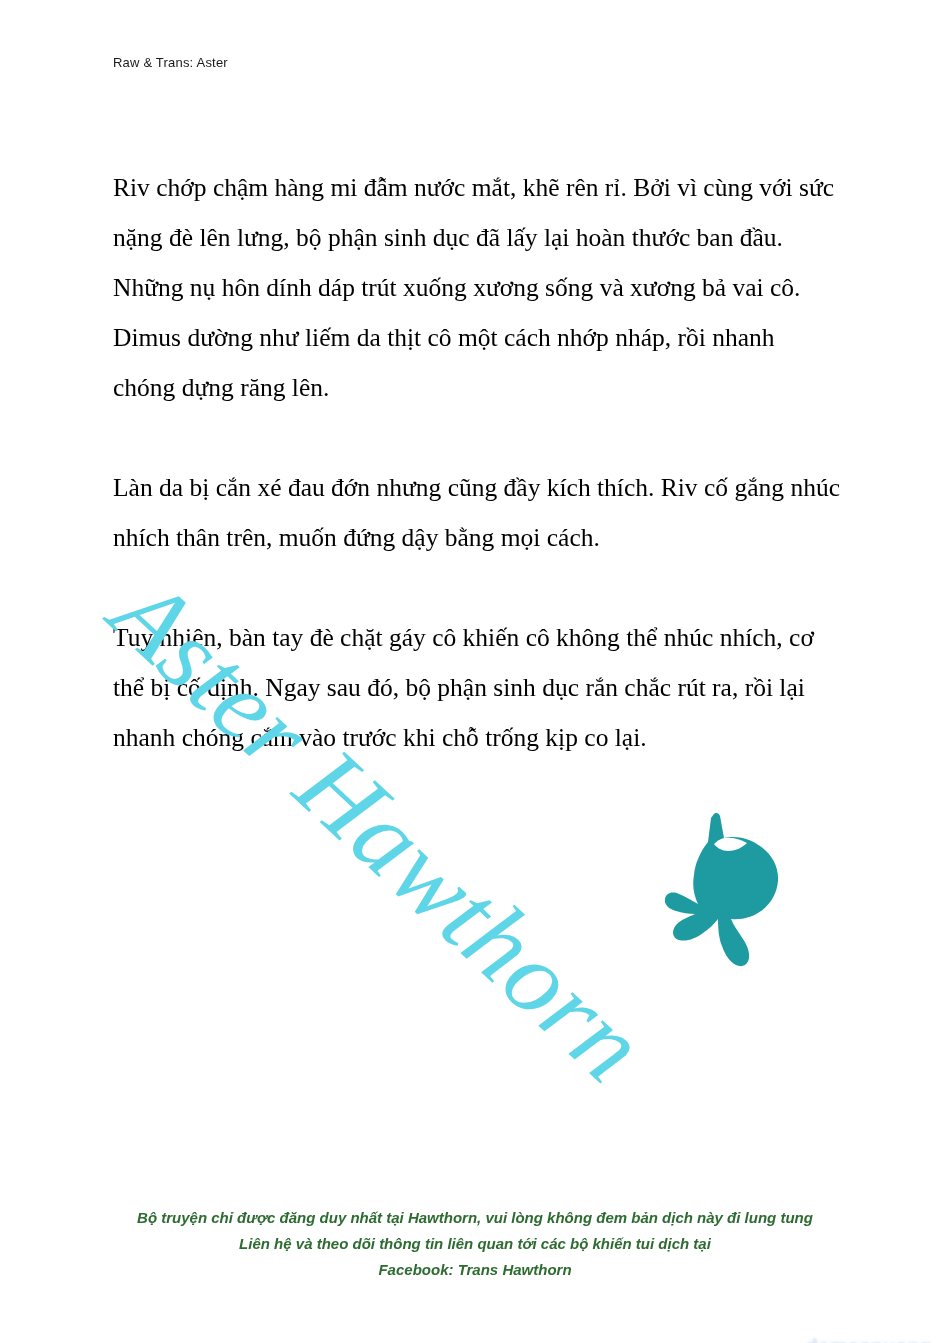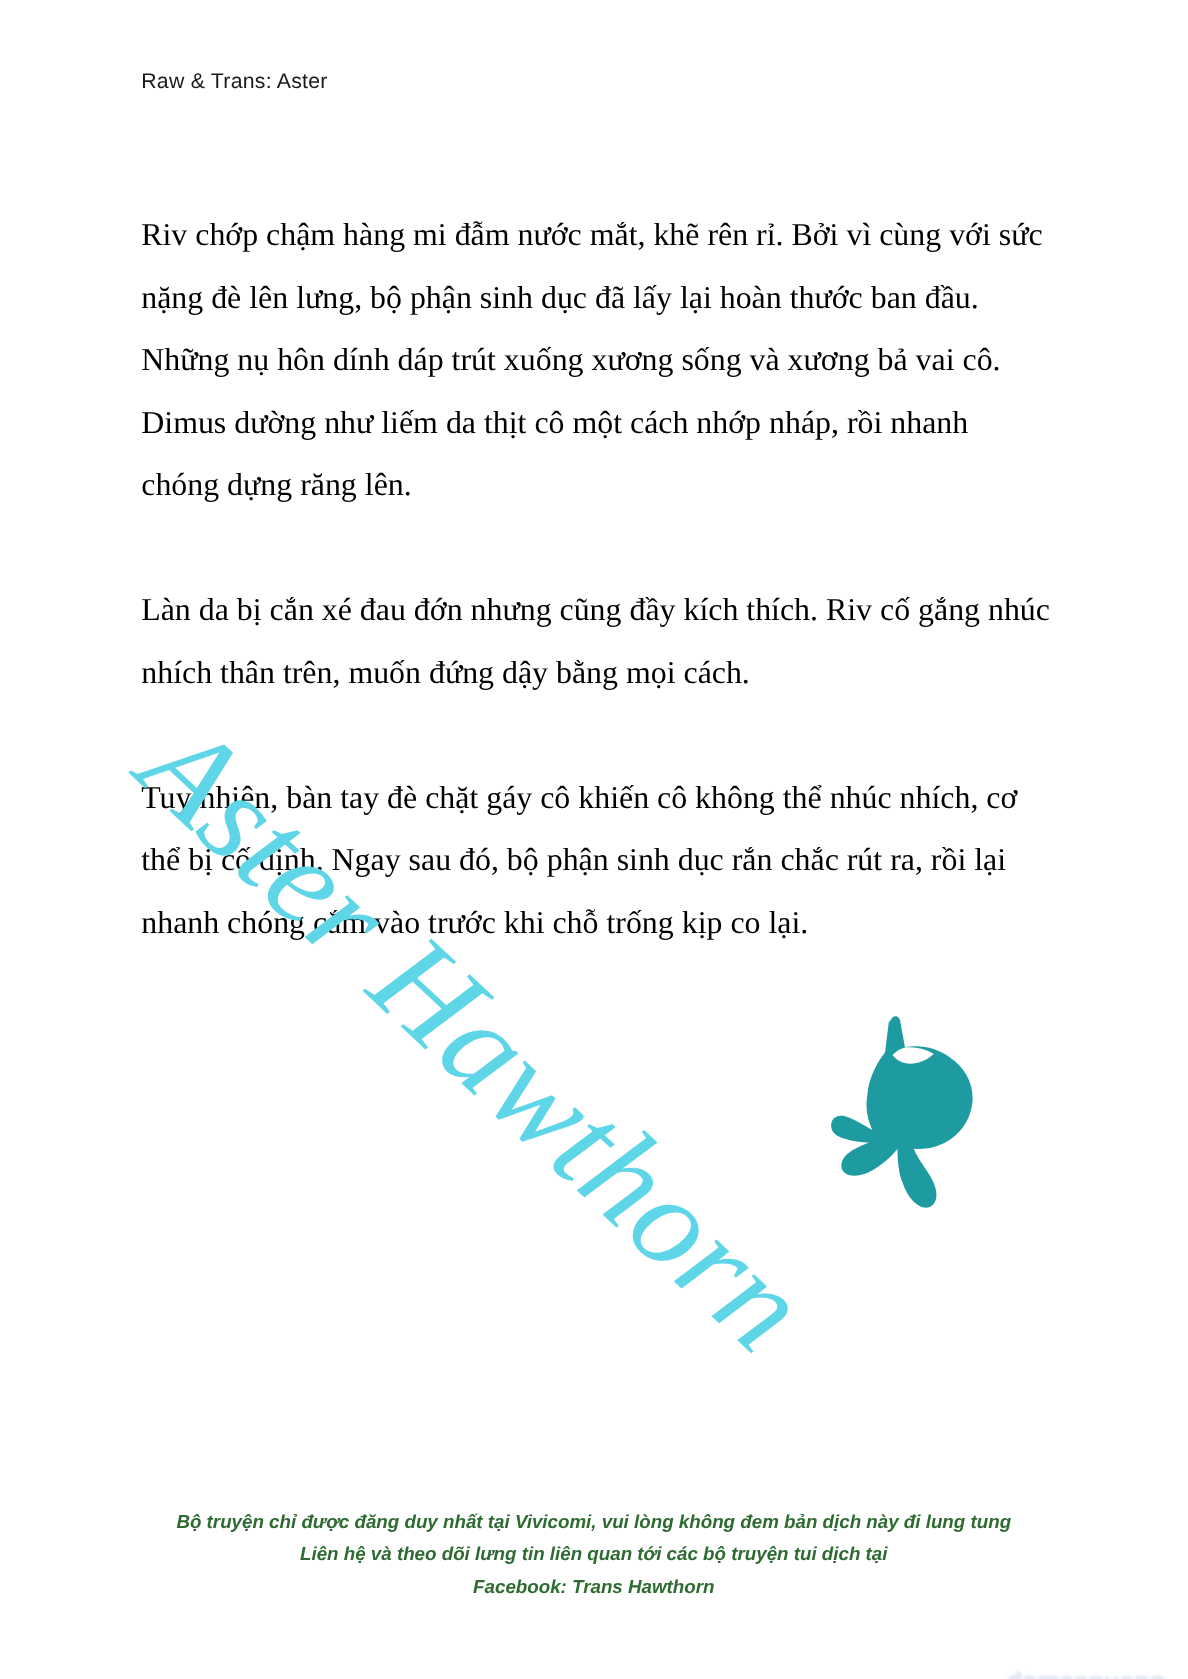--- a/index.html
+++ b/index.html
@@ -17,21 +17,21 @@
     background: #ffffff;
     overflow: hidden;
   }
 
   
   #page-header {
     position: absolute;
     left: 113px;
     top: 55px;
     font-family: "Liberation Sans", "DejaVu Sans", sans-serif;
-    font-size: 17px;
+    font-size: 13px;
     color: #1a1a1a;
     letter-spacing: 0.2px;
     white-space: nowrap;
   }
 
   
   #body-text {
     position: absolute;
     left: 113px;
     top: 163px;
@@ -167,22 +167,22 @@
                C89 118 85 112 83 107
                C94 108 105 105 113 99 C123 92 129 81 130 69
                C131 55 124 42 112 34 C104 28 94 25 85 25
                C82 25 79 25 76 26 L72 4 C71 1 68 0 66 2 Z" fill="#1d9ba0"></path>
       <path d="M76 26 C84 25 92 27 99 31 C94 36 87 39 80 39
                C74 39 69 36 66 32 C69 29 72 27 76 26 Z" fill="#ffffff"></path>
     </svg>
   </div>
 
   <div id="footer-credit">
-    <div>Bộ truyện chỉ được đăng duy nhất tại Vivicomi, vui lòng không đem bản dịch này đi lung tung</div>
-    <div>Liên hệ và theo dõi lưng tin liên quan tới các bộ truyện tui dịch tại</div>
+    <div>Bộ truyện chỉ được đăng duy nhất tại Hawthorn, vui lòng không đem bản dịch này đi lung tung</div>
+    <div>Liên hệ và theo dõi thông tin liên quan tới các bộ khiến tui dịch tại</div>
     <div>Facebook: Trans Hawthorn</div>
   </div>
 
   <div id="bottom-bar">
     <div id="damconuong">damconuong</div>
   </div>
 
 </div>
 
 </body></html>

